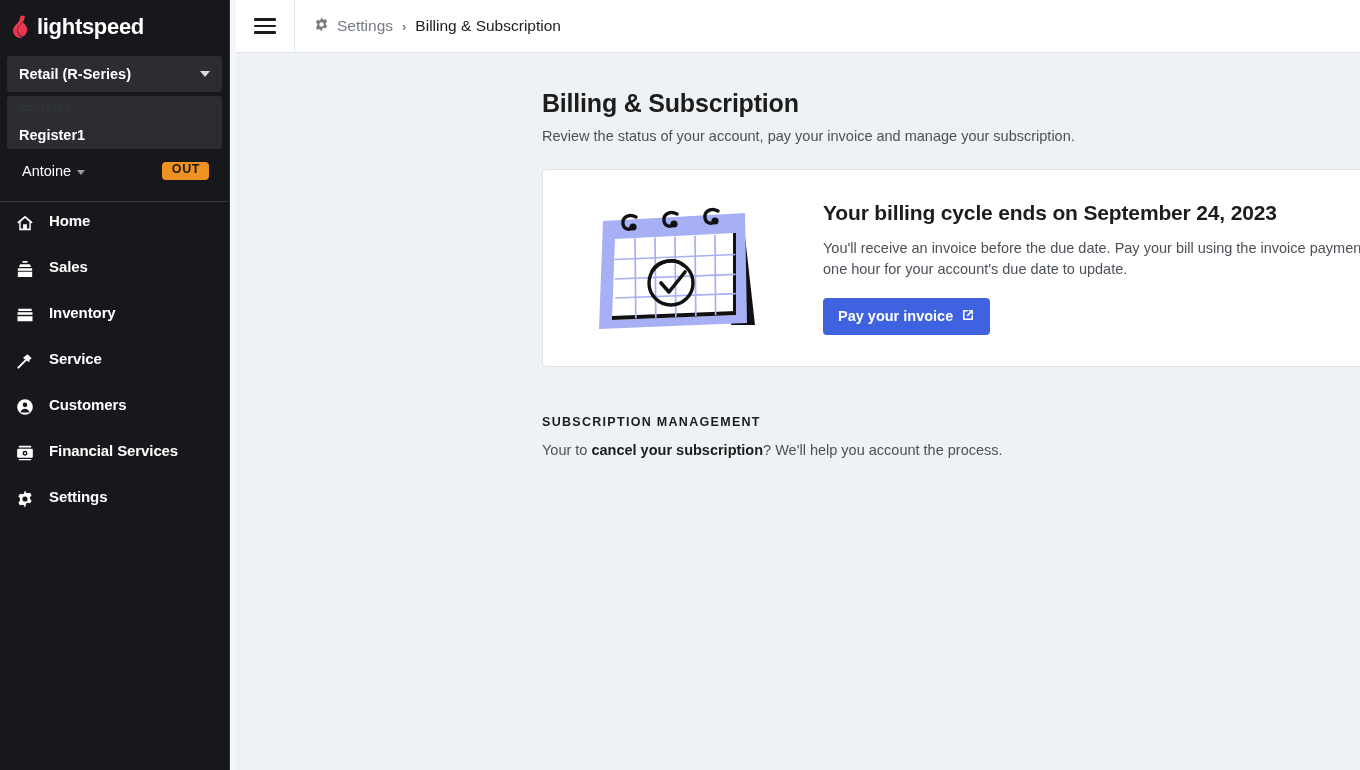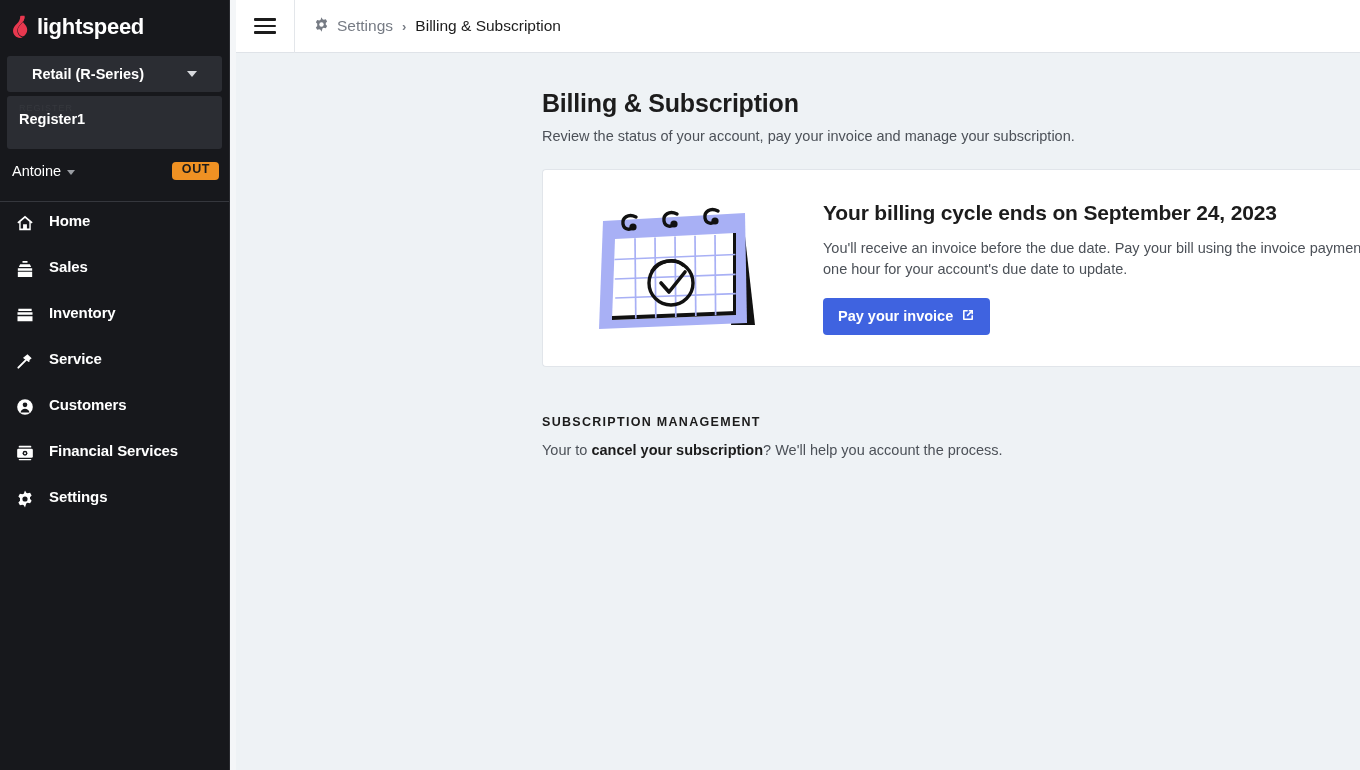--- a/index.html
+++ b/index.html
@@ -53,21 +53,21 @@
     line-height: 1;
   }
 
   .shop-select {
     margin: 2px 7px 0 7px;
     height: 36px;
     background: #2b2d33;
     border-radius: 3px;
     display: flex;
     align-items: center;
-    padding: 0 25px;
+    padding: 0 12px;
     cursor: pointer;
   }
   .shop-select .label {
     color: #ffffff;
     font-size: 14.5px;
     font-weight: 700;
     flex: 1;
   }
   .caret-down {
     width: 0; height: 0;
@@ -77,42 +77,42 @@
   }
 
   .register-box {
     margin: 4px 7px 0 7px;
     height: 53px;
     background: #2b2d33;
     border-radius: 3px;
     padding: 0 12px;
     display: flex;
     flex-direction: column;
-    justify-content: center;
+    justify-content: flex-end;
     padding-bottom: 7px;
     position: relative;
     cursor: pointer;
   }
   .register-ghost {
     position: absolute;
     top: 7px; left: 12px;
     font-size: 9px;
     letter-spacing: 1px;
     color: #36383e;
     text-transform: uppercase;
   }
   .register-name {
     color: #ffffff;
     font-size: 14.5px;
     font-weight: 700;
     line-height: 1;
   }
 
   .user-row {
-    margin: 0 4px;
+    margin: 0 14px;
     height: 44px;
     display: flex;
     align-items: center;
     padding: 0 6px 0 8px;
   }
   .user-name {
     color: #ffffff;
     font-size: 14.5px;
     font-weight: 400;
     margin-right: 6px;

